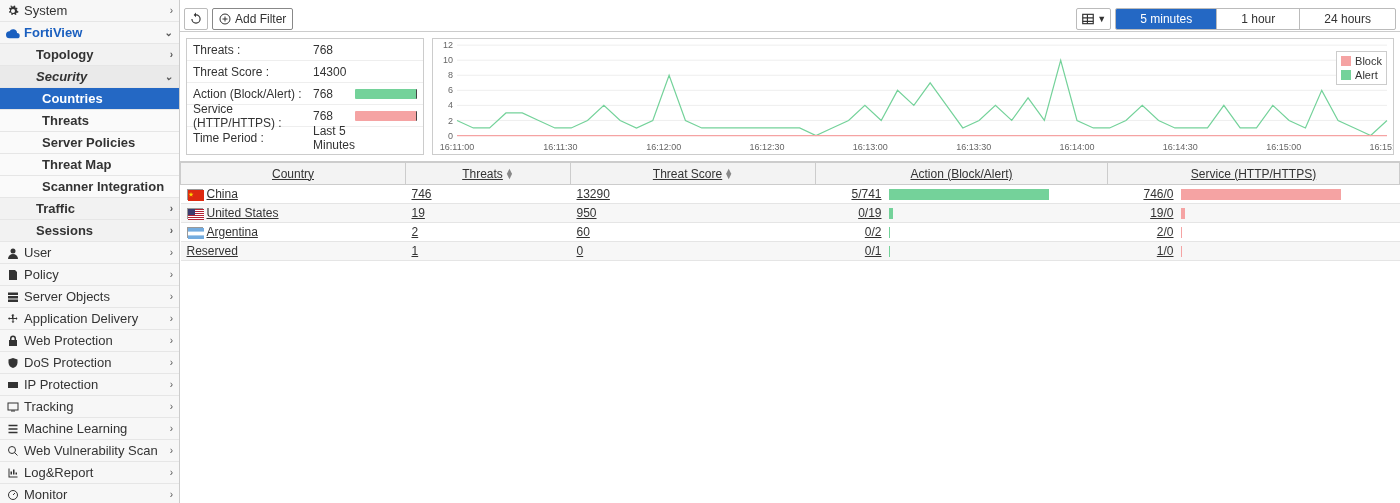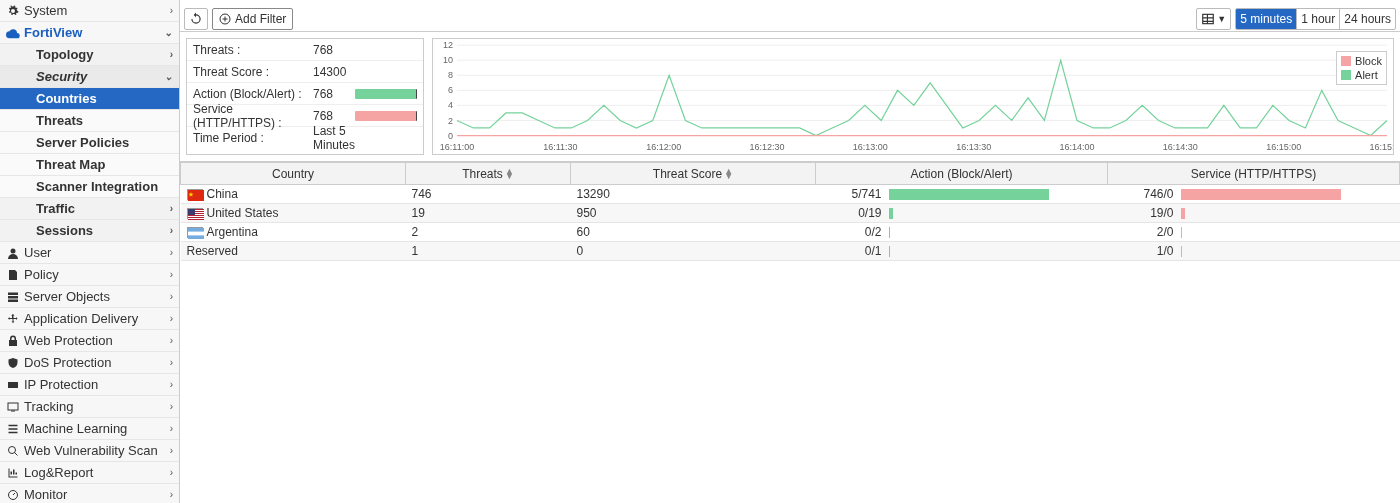--- a/index.html
+++ b/index.html
@@ -30,21 +30,21 @@
     cursor: pointer;
     border-bottom: 1px solid #e6e6e6;
     background: #f7f7f7;
     font-weight: bold;
   }
   .nav-item .icon { width: 14px; height: 14px; margin-right: 4px; flex-shrink: 0; display:flex; align-items:center; justify-content:center;}
   .nav-item .label { flex: 1; white-space: nowrap; overflow: hidden; text-overflow: ellipsis; }
   .nav-item .chevron { font-size: 10px; color: #555; }
   .nav-item.level1 { padding-left: 6px; font-weight: normal; }
   .nav-item.level2 { padding-left: 18px; background: #f2f2f2;}
-  .nav-item.level3 { padding-left: 18px; background: #fafafa;}
+  .nav-item.level3 { padding-left: 24px; background: #fafafa;}
   .nav-item.fortiview { color: #1a5fbf; font-weight: bold; }
   .nav-item.fortiview .icon svg path, .nav-item.fortiview .icon svg rect { fill: #1a5fbf; }
   .nav-item.section-open { background: #eaeaea; font-weight: bold; font-style: italic;}
   .nav-item.active { background: #2468c4; color: #fff; }
 
   
   .main {
     flex: 1;
     display: flex;
     flex-direction: column;
@@ -84,21 +84,21 @@
     display:flex; align-items:center; padding:0 4px; cursor:pointer; background:#fff;
   }
   .time-range {
     display: flex;
     border: 1px solid #bbb;
     border-radius: 2px;
     overflow: hidden;
     height: 22px;
   }
   .time-range .opt {
-    padding: 0 4px;
+    padding: 0 24px;
     display:flex; align-items:center;
     cursor:pointer;
     font-size: 12px;
     border-left: 1px solid #bbb;
   }
   .time-range .opt:first-child { border-left: none; }
   .time-range .opt.active { background: #2468c4; color: #fff; }
 
   
   .summary-row {
@@ -141,20 +141,21 @@
     font-size: 11px;
     padding: 2px 4px;
   }
   .chart-legend div { display:flex; align-items:center; gap:4px; line-height:14px; }
   .legend-swatch { width: 10px; height: 10px; }
 
   
   .grid {
     flex:1;
     overflow:auto;
+    text-decoration:underline;
   }
   table { border-collapse: collapse; width: 100%; table-layout: fixed; }
   th {
     background: #f3f3f3;
     border: 1px solid #ccc;
     height: 22px;
     font-weight: normal;
     font-size: 12px;
     position: relative;
   }

